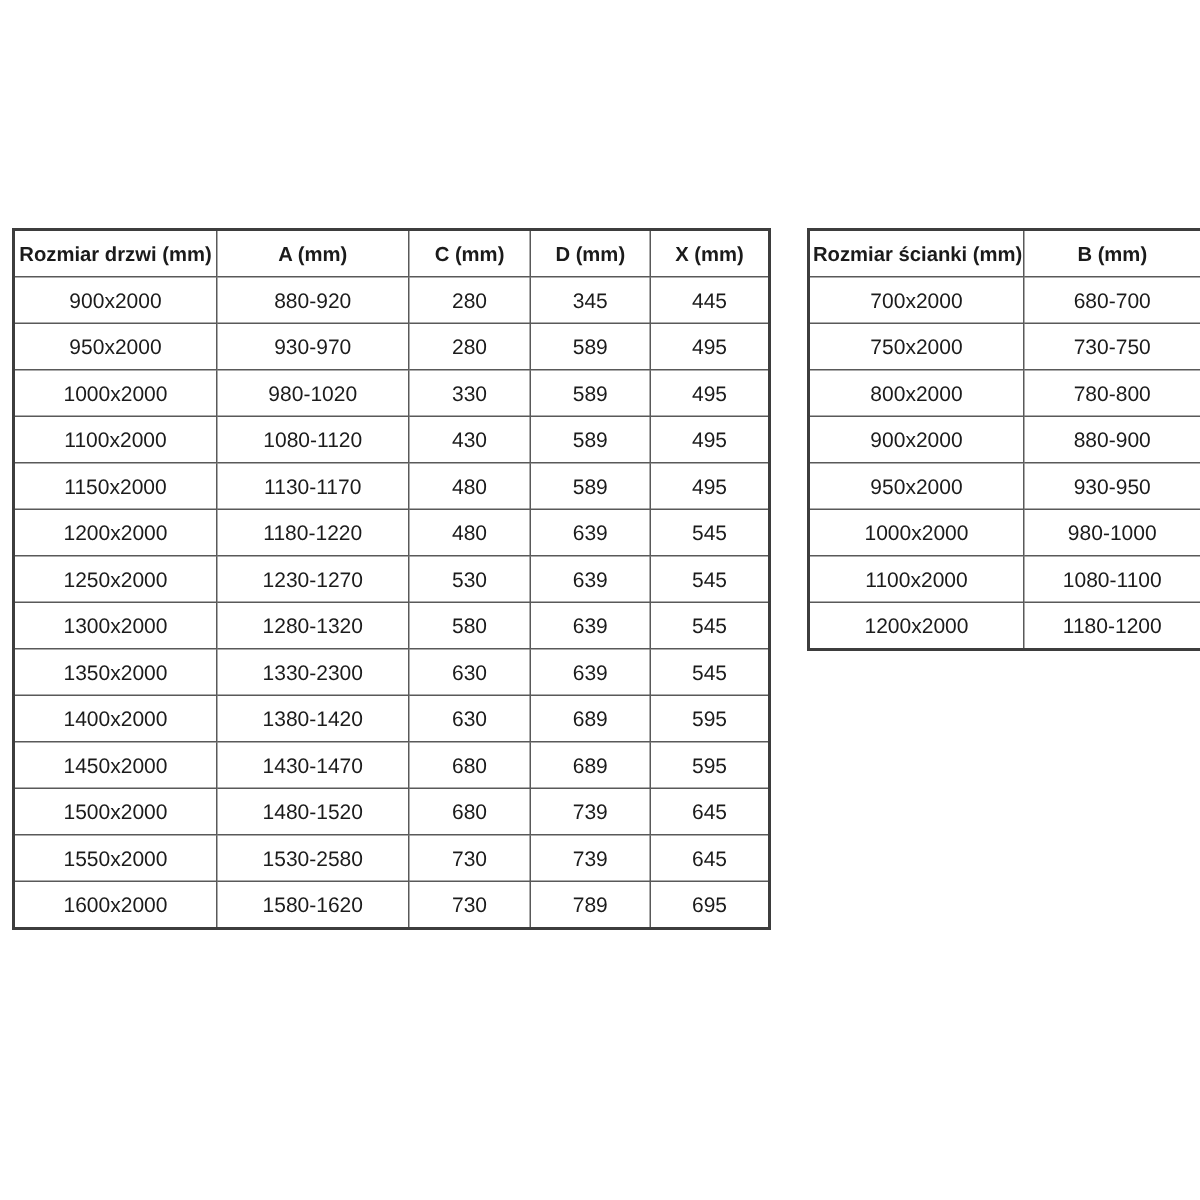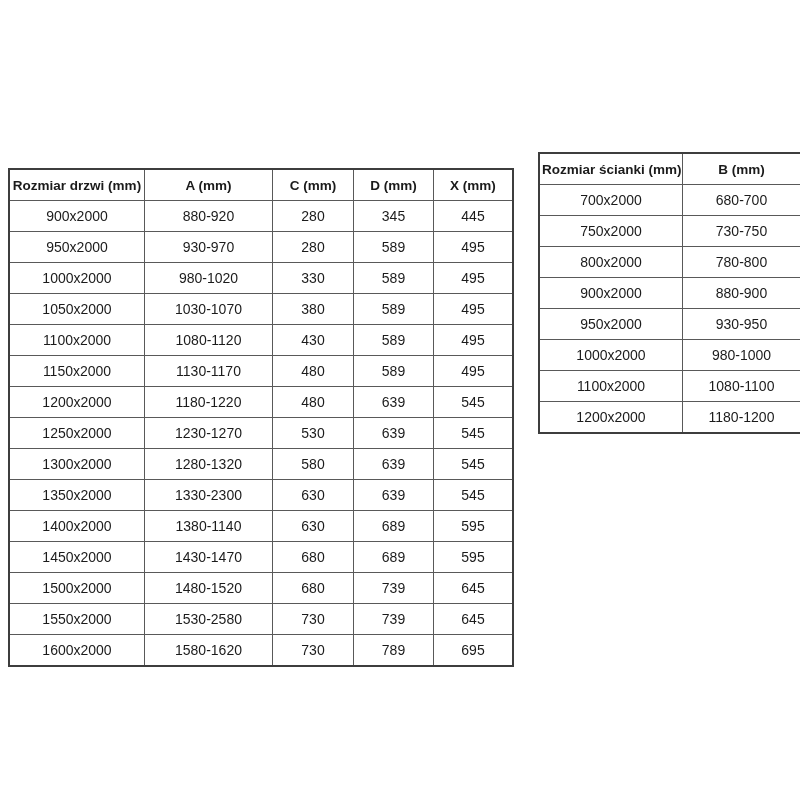--- a/index.html
+++ b/index.html
@@ -36,21 +36,21 @@
     table.spec-table th {
       font-weight: bold;
       font-size: 13.5px;
     }
     table.spec-table td {
       font-weight: normal;
       font-size: 14px;
     }
     table.door-table {
       left: 8px;
-      top: 168px;
+      top: 152px;
       width: 478px;
     }
     table.door-table th:nth-child(1) { width: 130px; }
     table.door-table th:nth-child(2) { width: 123px; }
     table.door-table th:nth-child(3) { width: 76px; }
     table.door-table th:nth-child(4) { width: 75px; text-align: center; }
     table.door-table th:nth-child(5) { width: 74px; }
     table.wall-table {
       left: 538px;
       top: 152px;
@@ -89,27 +89,20 @@
           <td>495</td>
         </tr>
         <tr>
           <td>1000x2000</td>
           <td>980-1020</td>
           <td>330</td>
           <td>589</td>
           <td>495</td>
         </tr>
         <tr>
-          <td>1050x2000</td>
-          <td>1030-1070</td>
-          <td>380</td>
-          <td>589</td>
-          <td>495</td>
-        </tr>
-        <tr>
           <td>1100x2000</td>
           <td>1080-1120</td>
           <td>430</td>
           <td>589</td>
           <td>495</td>
         </tr>
         <tr>
           <td>1150x2000</td>
           <td>1130-1170</td>
           <td>480</td>
@@ -139,21 +132,21 @@
         </tr>
         <tr>
           <td>1350x2000</td>
           <td>1330-2300</td>
           <td>630</td>
           <td>639</td>
           <td>545</td>
         </tr>
         <tr>
           <td>1400x2000</td>
-          <td>1380-1140</td>
+          <td>1380-1420</td>
           <td>630</td>
           <td>689</td>
           <td>595</td>
         </tr>
         <tr>
           <td>1450x2000</td>
           <td>1430-1470</td>
           <td>680</td>
           <td>689</td>
           <td>595</td>

